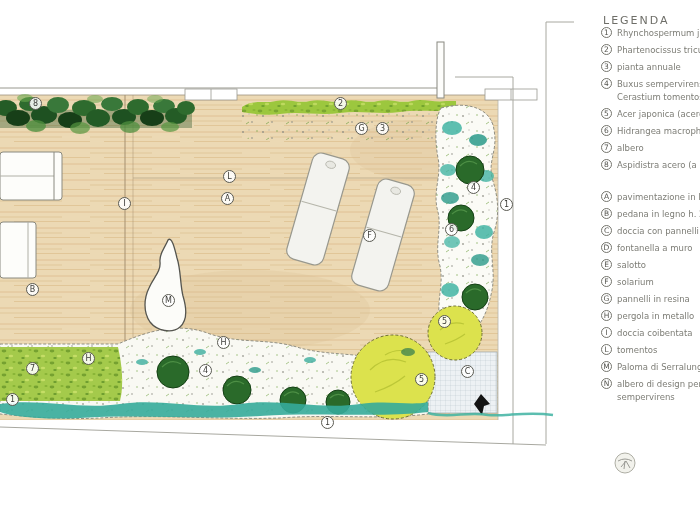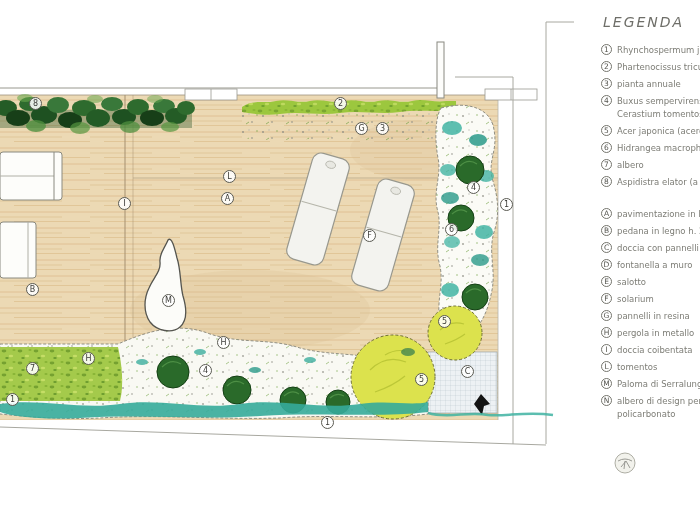--- a/index.html
+++ b/index.html
@@ -5,21 +5,21 @@
   html,body{margin:0;padding:0;background:#ffffff;}
   .stage{position:relative;width:700px;height:525px;background:#ffffff;overflow:hidden;
          font-family:"DejaVu Sans",sans-serif;}
   .plan-svg{position:absolute;left:0;top:0;}
   
   .plabel{position:absolute;width:13px;height:13px;border:1px solid #5a5a52;border-radius:50%;
           background:rgba(255,255,255,.88);font-size:8px;line-height:12px;text-align:center;
           color:#3c3c38;box-sizing:border-box;}
   
   .legend{position:absolute;left:601px;top:14px;width:99px;}
-  .legend-title{font-size:14px;letter-spacing:2px;color:#6e6e68;margin:0 0 14px 2px;font-style:italic;}
+  .legend-title{font-size:11px;letter-spacing:2px;color:#6e6e68;margin:0 0 0 2px;}
   .lrow{display:flex;align-items:flex-start;margin-bottom:5px;}
   .lnum{flex:0 0 auto;width:11px;height:11px;border:1px solid #75756d;border-radius:50%;
         font-size:7.5px;line-height:10.5px;text-align:center;color:#55554f;
         margin-right:5px;box-sizing:border-box;background:#fff;}
   .ltxt{font-size:8.5px;line-height:11px;color:#7d7d76;white-space:nowrap;padding-top:1px;}
   .lsub{font-size:8.5px;line-height:11px;color:#7d7d76;white-space:nowrap;
         margin:-3px 0 5px 16px;}
   .lgroup-elements{margin-top:20px;}
   .logo{position:absolute;left:612px;top:450px;}
 </style>
@@ -280,21 +280,21 @@
       <div class="lrow">
         <span class="lnum">6</span>
         <span class="ltxt">Hidrangea macrophil</span>
         </div>
       <div class="lrow">
         <span class="lnum">7</span>
         <span class="ltxt">albero</span>
         </div>
       <div class="lrow">
         <span class="lnum">8</span>
-        <span class="ltxt">Aspidistra elator (a</span>
+        <span class="ltxt">Aspidistra acero (a</span>
         </div>
     </div>
 
     <div class="lgroup-elements">
       <div class="lrow">
         <span class="lnum">A</span>
         <span class="ltxt">pavimentazione in leg</span>
         </div>
       <div class="lrow">
         <span class="lnum">B</span>
@@ -333,21 +333,21 @@
         <span class="ltxt">tomentos</span>
         </div>
       <div class="lrow">
         <span class="lnum">M</span>
         <span class="ltxt">Paloma di Serralunga</span>
         </div>
       <div class="lrow">
         <span class="lnum">N</span>
         <span class="ltxt">albero di design per</span>
         </div>
-      <div class="lsub">policarbonato</div>
+      <div class="lsub">sempervirens</div>
     </div>
   </div>
 
   <svg class="logo" width="26" height="26" viewBox="0 0 26 26">
     <circle cx="13" cy="13" r="10" fill="#f2f2ec" stroke="#aeaea4" stroke-width="1"></circle>
     <path d="M6,11 q7,-4 14,0 M9,17 l5,-6 l4,7 M13,11 l-1,8" fill="none" stroke="#90908a" stroke-width="0.9"></path>
   </svg>
 
 </div>
 

